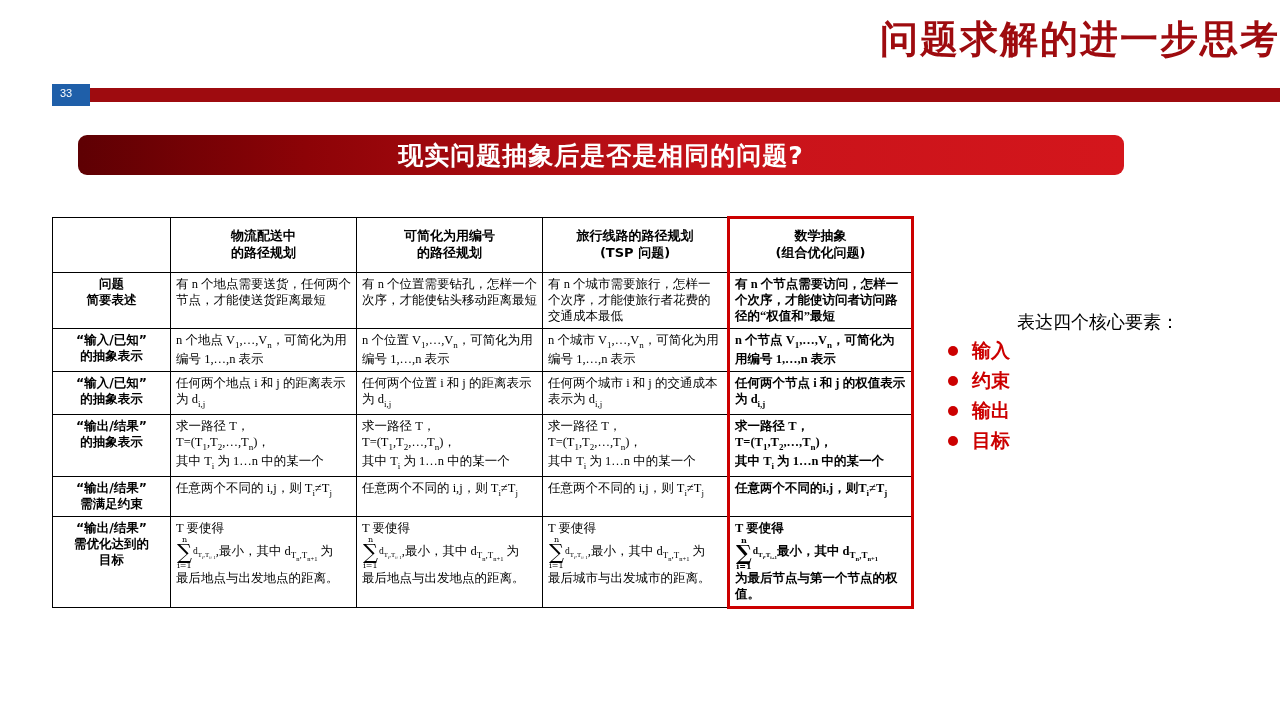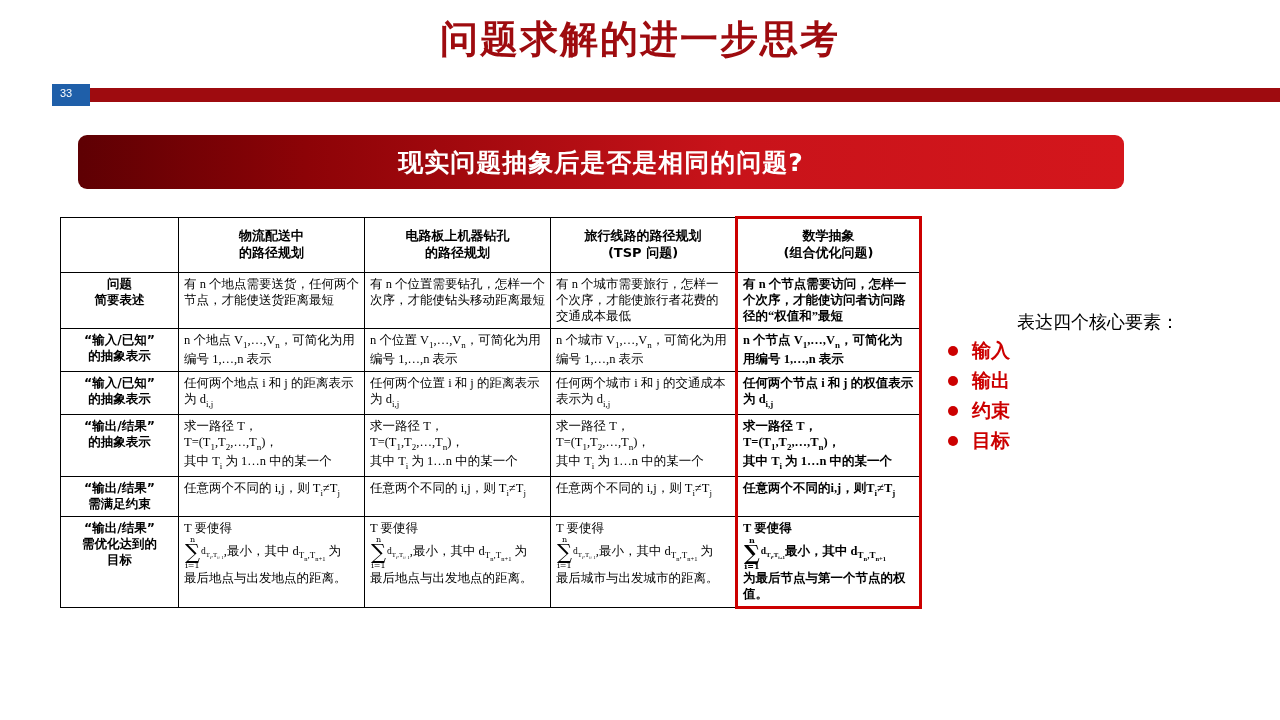--- a/index.html
+++ b/index.html
@@ -12,21 +12,21 @@
     background: #ffffff;
     font-family: "Liberation Sans", sans-serif;
     overflow: hidden;
     position: relative;
   }
   .slide-title {
     position: absolute;
     top: 14px;
     left: 0;
     width: 1280px;
-    text-align: center;
+    text-align: right;
     font-size: 38px;
     font-weight: bold;
     color: #9e0b0f;
     letter-spacing: 2px;
     font-family: "DejaVu Sans", "Liberation Sans", sans-serif;
   }
   .header-bar {
     position: absolute;
     top: 84px;
     left: 16px;
@@ -55,38 +55,38 @@
     top: 4px;
     width: 1206px;
     height: 14px;
     background: #9e0b0f;
   }
   .banner {
     position: absolute;
     left: 78px;
     top: 135px;
     width: 1046px;
-    height: 54px;
+    height: 40px;
     border-radius: 9px;
     background: linear-gradient(to right, #5e0003 0%, #8d0307 22%, #c8131a 62%, #d4161c 100%);
     display: flex;
     align-items: center;
     justify-content: center;
   }
   .banner span {
     color: #ffffff;
     font-size: 25px;
     font-weight: bold;
     letter-spacing: 1px;
     font-family: "DejaVu Sans", "Liberation Sans", sans-serif;
   }
 
   table.matrix {
     position: absolute;
-    left: 60px;
+    left: 52px;
     top: 216px;
     width: 860px;
     border-collapse: collapse;
     table-layout: fixed;
     font-family: "Liberation Serif", "DejaVu Serif", serif;
   }
   table.matrix td, table.matrix th {
     border: 1px solid #000000;
     vertical-align: top;
     padding: 3px 5px 4px 5px;
@@ -216,21 +216,21 @@
       <col class="col-4">
   </colgroup>
   <thead>
     <tr>
       <th></th>
       <th>
         <div>物流配送中</div>
         <div>的路径规划</div>
       </th>
       <th>
-        <div>电路板上机器钻孔</div>
+        <div>可简化为用编号</div>
         <div>的路径规划</div>
       </th>
       <th>
         <div>旅行线路的路径规划</div>
         <div>(TSP 问题)</div>
       </th>
       <th class="redcol rb-left rb-right rb-top">
         <div>数学抽象</div>
         <div>(组合优化问题)</div>
       </th>
@@ -365,24 +365,24 @@
 
 <div class="sidepanel">
   <div class="subhead">表达四个核心要素：</div>
   <ul>
     <li>
         <span class="dot"></span>
         <span>输入</span>
       </li>
     <li>
         <span class="dot"></span>
-        <span>输出</span>
+        <span>约束</span>
       </li>
     <li>
         <span class="dot"></span>
-        <span>约束</span>
+        <span>输出</span>
       </li>
     <li>
         <span class="dot"></span>
         <span>目标</span>
       </li>
   </ul>
 </div>
 
 </body></html>

